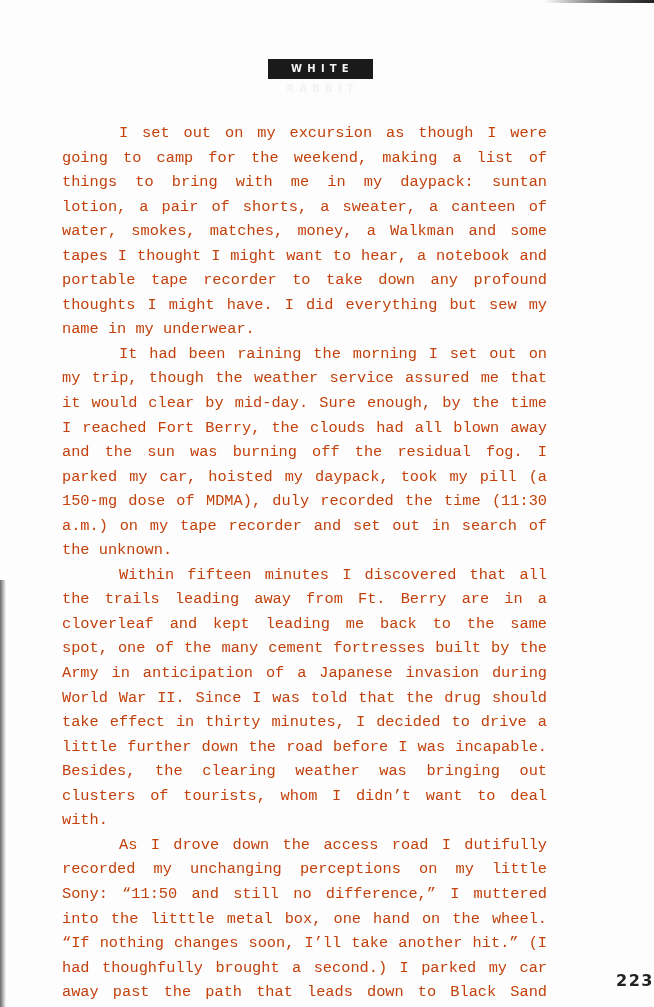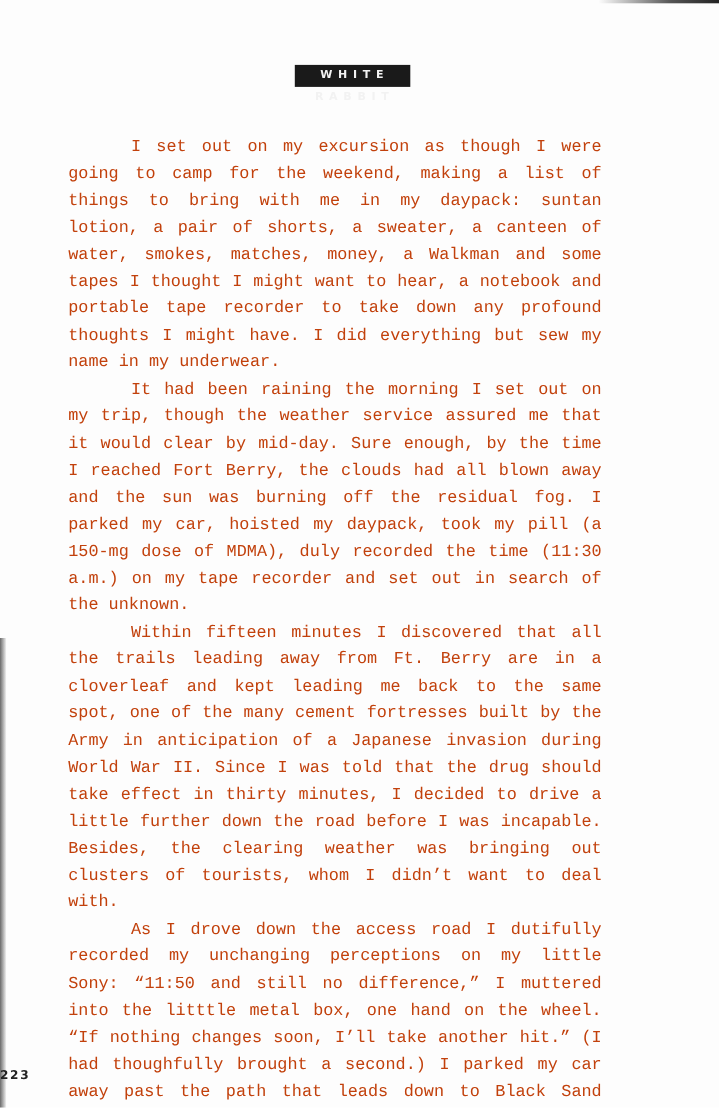--- a/index.html
+++ b/index.html
@@ -51,24 +51,24 @@
   }
   .text-block p {
     margin: 0;
     text-indent: 57px;
     text-align-last: left;
   }
   .folio {
     position: absolute;
     left: 0; width: 654px;
     top: 971px;
-    text-align: left;
+    text-align: right;
     font-family: "DejaVu Sans", sans-serif;
     font-weight: bold;
-    font-size: 11px;
+    font-size: 16px;
     letter-spacing: 1.5px;
     color: #222;
   }
 </style>
 </head>
 <body>
 
 <div class="page">
   <div class="top-edge"></div>
   <div class="binding-shadow"></div>

